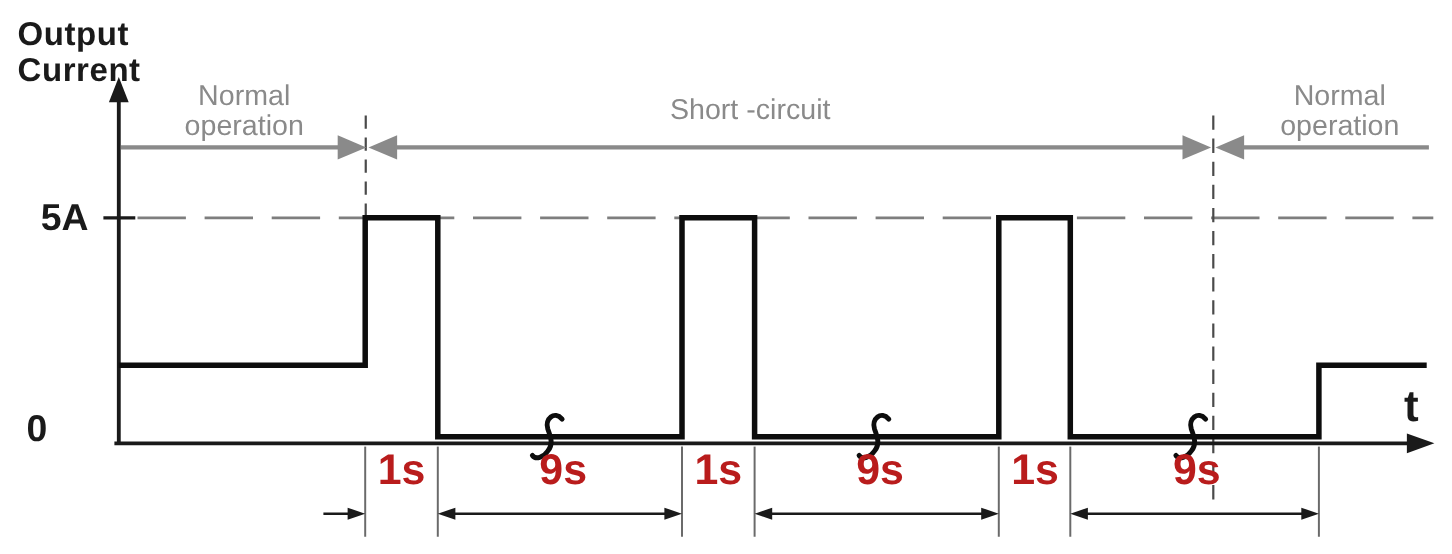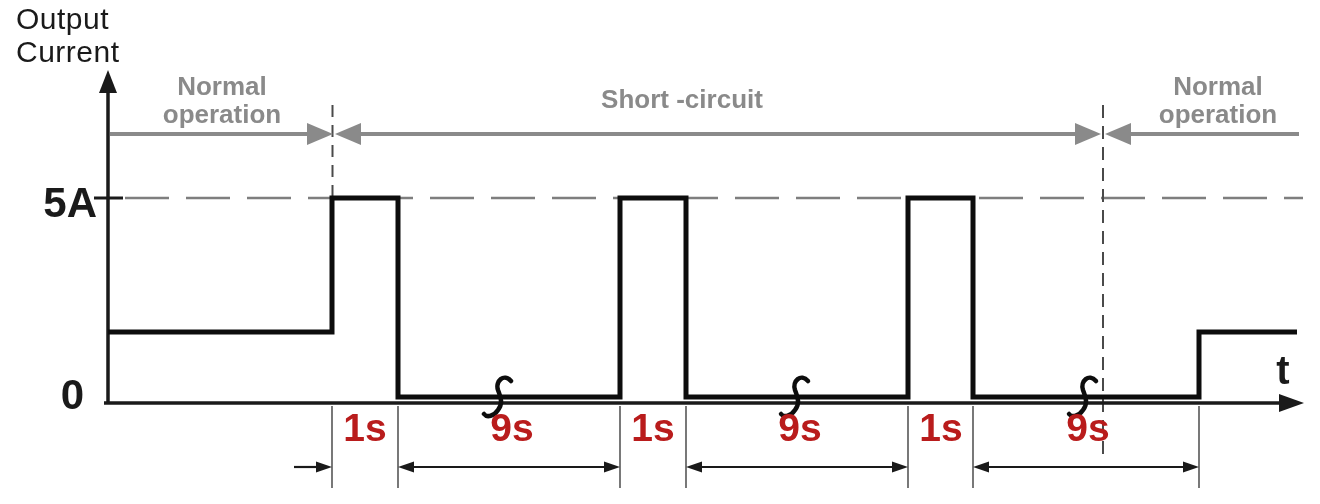--- a/index.html
+++ b/index.html
@@ -10,35 +10,35 @@
   .canvas {
     position: relative;
     width: 1320px;
     height: 504px;
     background: #ffffff;
     overflow: hidden;
   }
   .canvas svg { position: absolute; left: 0; top: 0; }
   .lbl { position: absolute; white-space: pre-line; }
   .chart-title {
-    left: 16px; top: 2px;
-    font-size: 30px; line-height: 33px; font-weight: 400;
+    left: 16px; top: 15px;
+    font-size: 30px; line-height: 33px; font-weight: 700;
     color: #1a1a1a; letter-spacing: 0.5px;
   }
   .region-label {
-    font-size: 26px; line-height: 28px; font-weight: 700;
+    font-size: 26px; line-height: 28px; font-weight: 400;
     color: #8a8a8a; text-align: center;
     transform: translateX(-50%);
   }
   .region-left   { left: 222px;  top: 72px; }
   .region-middle { left: 682px;  top: 85px; text-align: right; }
   .region-right  { left: 1218px; top: 72px; }
   .ytick {
-    font-size: 42px; font-weight: 600; color: #1a1a1a;
-    text-align: right; width: 60px;
+    font-size: 34px; font-weight: 600; color: #1a1a1a;
+    text-align: left; width: 60px;
   }
   .ytick-5a { left: 37px; top: 179px; }
   .ytick-0  { left: 24px; top: 371px; }
   .xlabel {
     left: 1283px; top: 348px;
     font-size: 40px; font-weight: 700; color: #1a1a1a;
     transform: translateX(-50%);
   }
   .timing-label {
     top: 406px;

